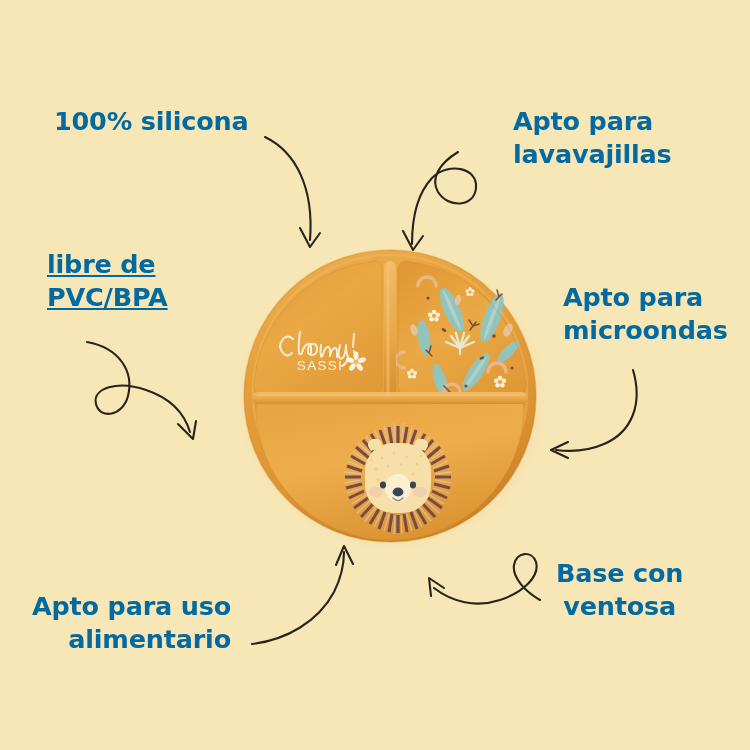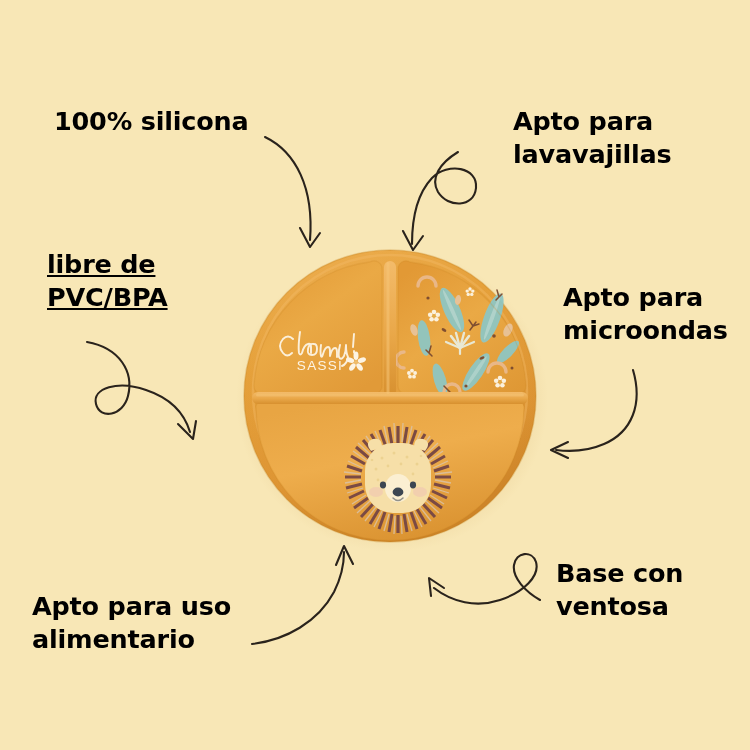--- a/index.html
+++ b/index.html
@@ -26,30 +26,30 @@
     width: 750px;
     height: 750px;
   }
   .label {
     position: absolute;
     font-family: "DejaVu Sans", sans-serif;
     font-weight: bold;
     font-size: 25.5px;
     line-height: 1.28;
     letter-spacing: -0.2px;
-    color: #000000;
+    color: #0369a1;
     white-space: pre-line;
     text-rendering: optimizeLegibility;
   }
   .lbl-silicona   { left: 54px;  top: 105px; }
   .lbl-pvc        { left: 47px;  top: 248px; text-decoration: underline; }
   .lbl-lavavajillas { left: 513px; top: 105px; text-align: left; }
   .lbl-microondas { left: 563px; top: 281px; text-align: left; }
-  .lbl-alimentario{ left: 32px;  top: 590px; text-align: left; }
-  .lbl-ventosa    { left: 556px; top: 557px; text-align: left; }
+  .lbl-alimentario{ left: 32px;  top: 590px; text-align: right; }
+  .lbl-ventosa    { left: 556px; top: 557px; text-align: center; }
 </style>
 </head>
 <body>
 
 <div id="infographic">
 
   <svg class="svg-layer" viewBox="0 0 750 750">
     <defs>
 
       <linearGradient id="rimGrad" x1="0" y1="0" x2="0.35" y2="1">

